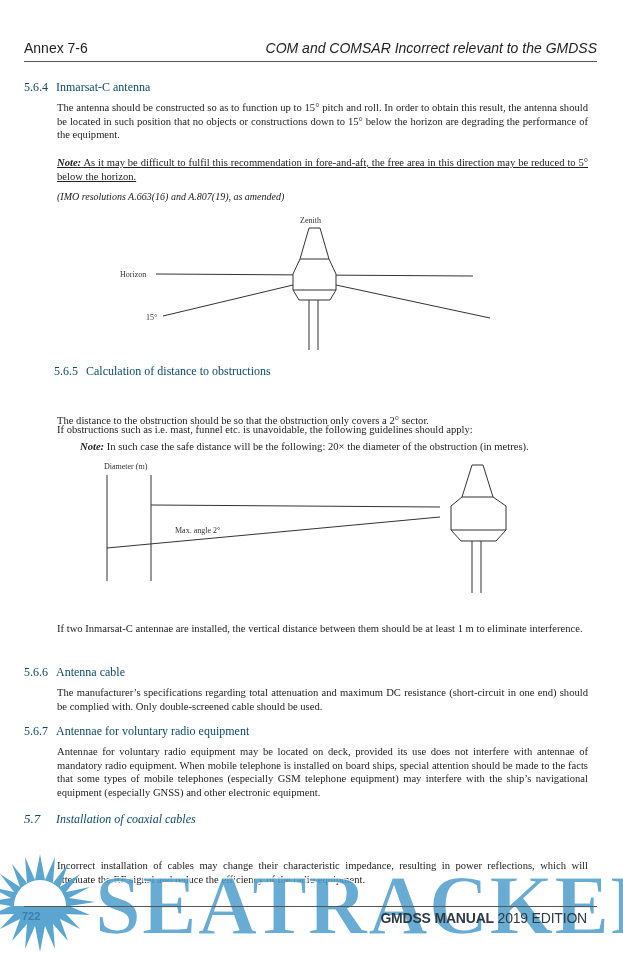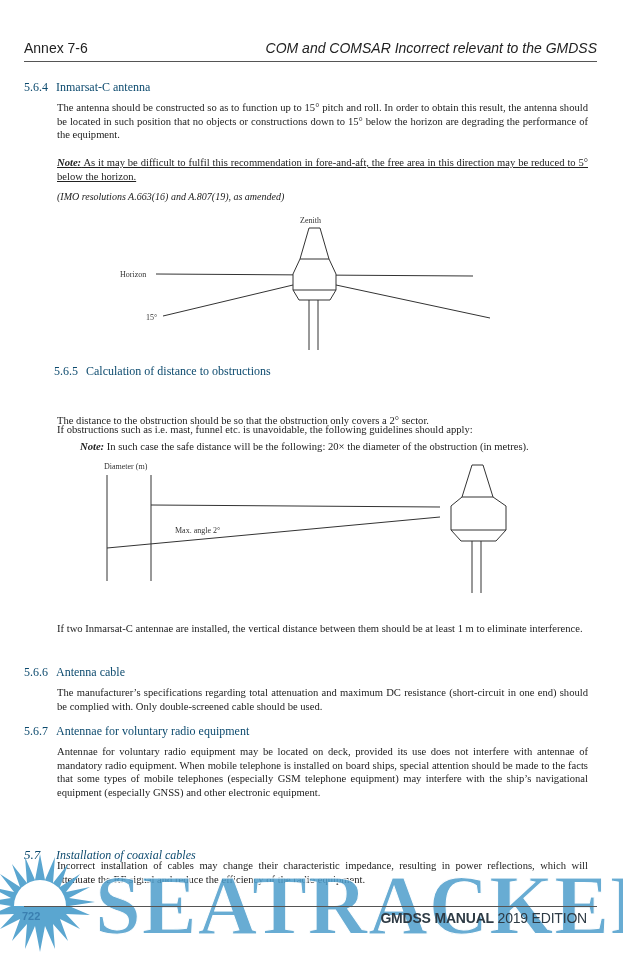--- a/index.html
+++ b/index.html
@@ -4,21 +4,21 @@
 <style>
   html, body { margin: 0; padding: 0; background: #ffffff; }
   body { width: 623px; height: 953px; position: relative; overflow: hidden; color: #1e1e1e; }
   .page { position: absolute; left: 0; top: 0; width: 623px; height: 953px; border-radius: 9px; }
   .hdr-left { position: absolute; left: 24px; top: 40px; font-family: "Liberation Sans", sans-serif; font-size: 14px; color: #222; }
   .hdr-right { position: absolute; right: 26px; top: 40px; font-family: "Liberation Sans", sans-serif; font-size: 14px; font-style: italic; color: #222; }
   .hdr-rule { position: absolute; left: 24px; right: 26px; top: 61px; height: 1px; background: #555; }
   .sec { position: absolute; left: 24px; font-family: "Liberation Serif", serif; font-size: 12px; color: #0c4a6e; white-space: nowrap; }
   .sec .num { display: inline-block; width: 32px; }
   .sec.italic .title { font-style: italic; }
-  .sec.italic .num { font-style: italic; font-size: 13px; margin-top: 36px; }
+  .sec.italic .num { font-style: italic; font-size: 13px; }
   .para { position: absolute; left: 57px; width: 531px; font-family: "Liberation Serif", serif; font-size: 10.6px; line-height: 13.5px; color: #222; text-align: justify; }
   .para b { font-style: italic; font-weight: bold; }
   .cite { font-style: italic; font-size: 10px; }
   svg.diagram { position: absolute; left: 0; top: 0; }
   .dlabel { font-family: "Liberation Serif", serif; font-size: 8px; fill: #333; }
   .footer-rule { position: absolute; left: 24px; right: 26px; top: 906px; height: 1px; background: #555; }
   .page-num { position: absolute; left: 22px; top: 910px; font-family: "Liberation Sans", sans-serif; font-size: 11px; color: #3a7fb0; font-weight: bold; }
   .footer-right { position: absolute; right: 36px; top: 910px; font-family: "Liberation Sans", sans-serif; font-size: 14px; font-weight: bold; color: #2d3a44; letter-spacing: -0.2px; }
   .footer-right .ed { font-weight: normal; }
   .wm-text { position: absolute; left: 95px; top: 864px; font-family: "Liberation Serif", serif; font-weight: bold; font-size: 84px; line-height: 84px; letter-spacing: 1px; color: rgba(78,157,203,0.85); -webkit-text-stroke: 1px #ffffff; transform: scaleX(0.98); transform-origin: left top; white-space: nowrap; }

